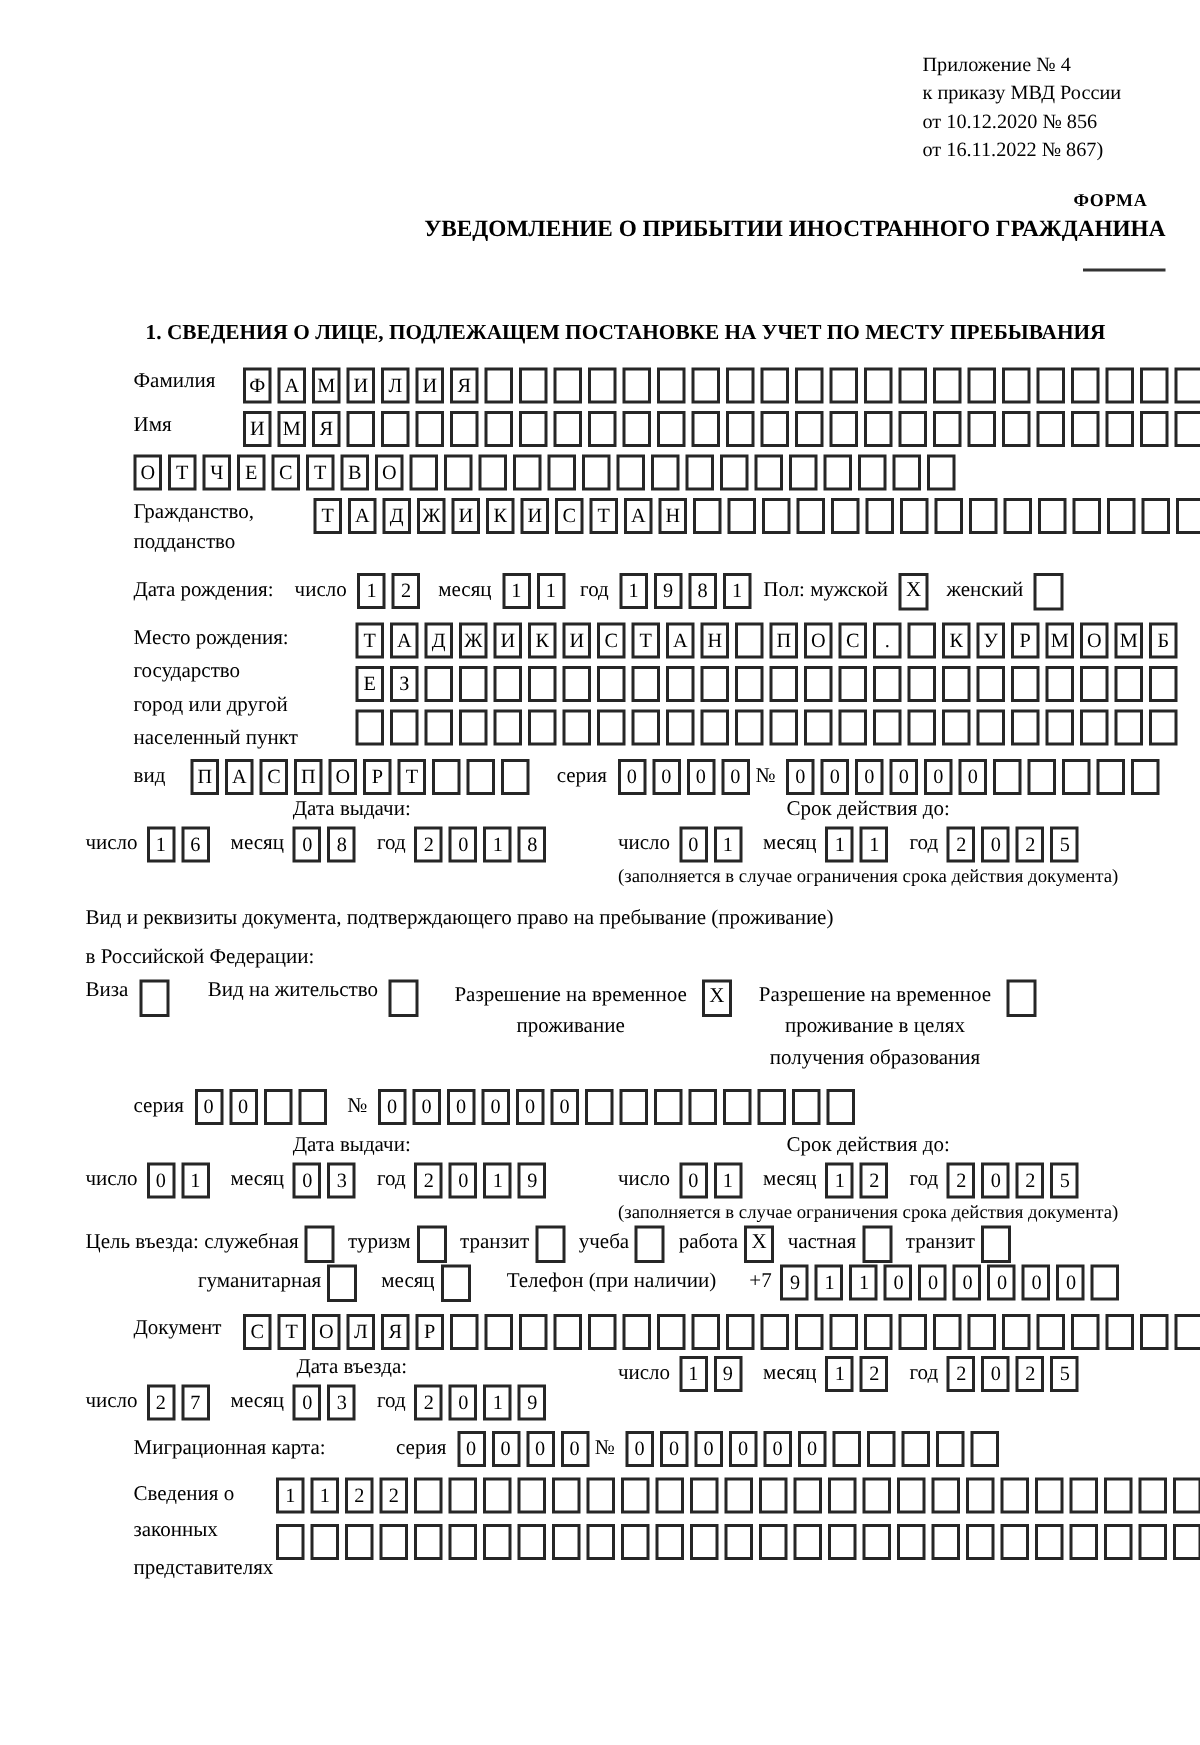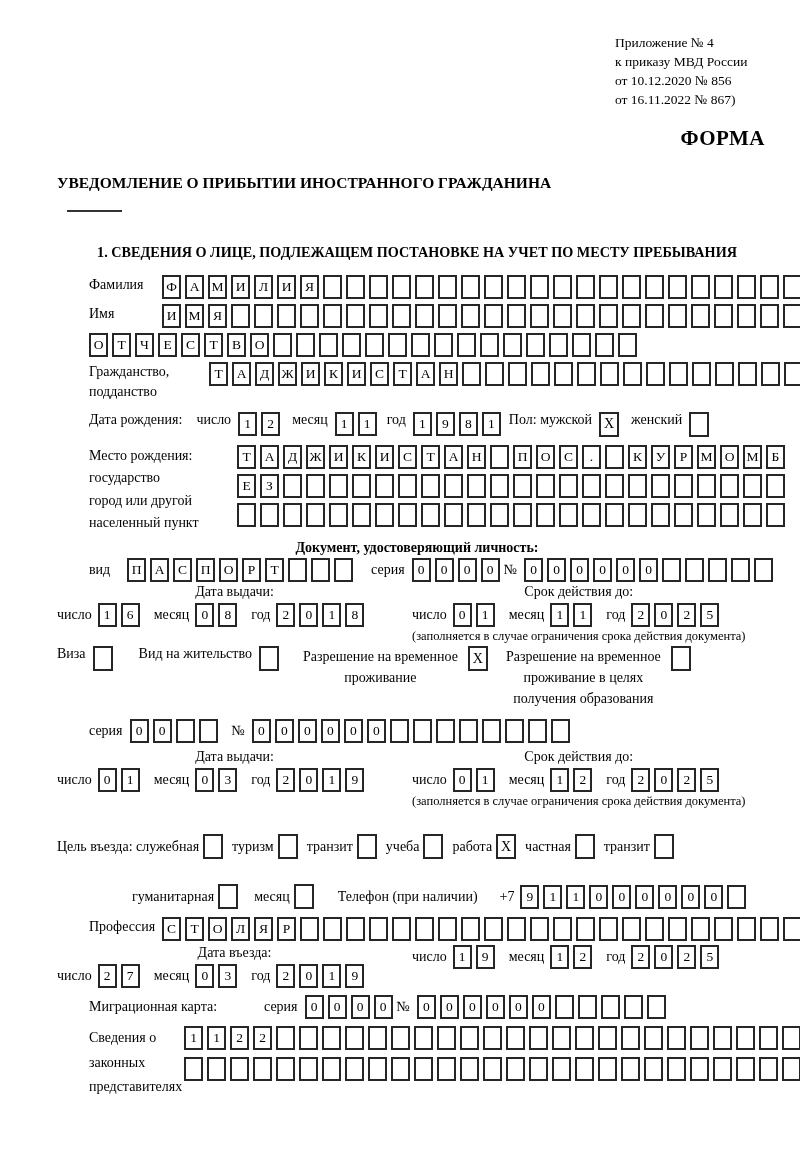--- a/index.html
+++ b/index.html
@@ -1,22 +1,22 @@
 <!DOCTYPE html>
 <html><head>
 <meta charset="utf-8">
 <style>
   html,body{margin:0;padding:0;background:#fff;}
   body{width:800px;height:1163px;color:#000;font-family:"Liberation Serif",serif;font-size:14px;overflow:hidden;}
   .page{padding:34px 23px 0 57px;box-sizing:border-box;}
   
   .appendix{margin-left:558px;font-size:13.5px;line-height:1.4;}
   .appendix .grp2{margin-top:5px;}
-  .forma{text-align:right;padding-right:12px;font-weight:bold;font-size:21px;margin-top:16px;letter-spacing:.5px;}
-  .title{margin-top:20px;text-align:left;font-weight:bold;font-size:15.5px;line-height:1.6;}
+  .forma{text-align:right;padding-right:12px;font-weight:bold;font-size:12px;margin-top:16px;letter-spacing:.5px;}
+  .title{text-align:right;font-weight:bold;font-size:15.5px;line-height:1.6;}
   .title .uline{display:inline-block;width:55px;border-bottom:2px solid #333;margin-left:10px;vertical-align:baseline;}
   .sec1{margin-top:24px;font-weight:bold;font-size:14.2px;text-align:center;white-space:nowrap;}
   
   .cell{display:inline-flex;box-sizing:border-box;width:19px;height:24px;border:2px solid #262626;margin-right:4px;align-items:center;justify-content:center;font-size:13.5px;flex:none;}
   .cells{display:inline-flex;flex-wrap:nowrap;}
   .cbx{display:inline-flex;box-sizing:border-box;width:20px;height:25px;border:2px solid #262626;align-items:center;justify-content:center;font-size:14px;flex:none;}
   
   .frow{display:flex;align-items:flex-start;margin-top:5px;margin-left:32px;}
   .lbl{flex:none;line-height:1.45;}
   .mt14{margin-top:14px;}
@@ -25,21 +25,21 @@
   .dategrp .w{margin:0 6px 0 0;}
   .dategrp .cells{margin-right:10px;}
   .datecols{display:flex;margin-top:2px;}
   .datecol{}
   .datehead{text-align:center;margin-bottom:3px;}
   .note{font-size:12.5px;margin-top:2px;}
   .optrow{display:flex;align-items:flex-start;margin-top:12px;}
   .opt{display:flex;align-items:flex-start;}
   .opt .txt{text-align:center;line-height:1.5;}
   .inline-lbl{margin-right:7px;white-space:nowrap;}
-  .purline{display:flex;align-items:center;margin-top:25px;}
+  .purline{display:flex;align-items:center;margin-top:1px;}
   .purline .cbx{margin:0 9px 0 4px;}
 </style>
 </head>
 <body>
 
 <div class="page">
 
   <div class="appendix">
     <div>Приложение № 4</div>
     <div>к приказу МВД России</div>
@@ -181,21 +181,21 @@
         <span class="cell"></span>
         <span class="cell"></span>
         <span class="cell"></span>
         <span class="cell"></span>
         <span class="cell"></span>
         <span class="cell"></span>
         <span class="cell"></span>
       </span>
   </div>
 
-  <div class="frow" style="margin-top:9px">
+  <div class="frow" style="align-items:center;margin-top:9px">
     <span class="inline-lbl" style="margin-right:14px">Дата рождения:</span>
     <span class="inline-lbl">число</span>
     <span class="cells" style="margin-right:8px">
         <span class="cell">1</span>
         <span class="cell">2</span>
       </span>
     <span class="inline-lbl">месяц</span>
     <span class="cells" style="margin-right:6px">
         <span class="cell">1</span>
         <span class="cell">1</span>
@@ -295,21 +295,20 @@
             <span class="cell"></span>
             <span class="cell"></span>
             <span class="cell"></span>
             <span class="cell"></span>
             <span class="cell"></span>
             <span class="cell"></span>
           </span></div>
     </div>
   </div>
 
-  <div class="dhead">Документ, удостоверяющий личность:</div>
   <div class="frow" style="align-items:center;margin-top:2px">
     <span class="inline-lbl" style="width:42px">вид</span>
     <span class="cells">
         <span class="cell">П</span>
         <span class="cell">А</span>
         <span class="cell">С</span>
         <span class="cell">П</span>
         <span class="cell">О</span>
         <span class="cell">Р</span>
         <span class="cell">Т</span>
@@ -381,20 +380,24 @@
             <span class="cell">2</span>
             <span class="cell">0</span>
             <span class="cell">2</span>
             <span class="cell">5</span>
           </span>
       </div>
       <div class="note">(заполняется в случае ограничения срока действия документа)</div>
     </div>
   </div>
 
+  <div style="margin-top:8px;line-height:1.8">
+    <div>Вид и реквизиты документа, подтверждающего право на пребывание (проживание)</div>
+    <div>в Российской Федерации:</div>
+  </div>
 
   <div class="optrow" style="margin-top:2px">
     <div class="opt">
       <span class="inline-lbl">Виза</span>
       <span class="cbx"></span>
     </div>
     <div class="opt" style="margin-left:26px">
       <span class="inline-lbl">Вид на жительство</span>
       <span class="cbx"></span>
     </div>
@@ -521,21 +524,21 @@
         <span class="cell">0</span>
         <span class="cell">0</span>
         <span class="cell">0</span>
         <span class="cell">0</span>
         <span class="cell">0</span>
         <span class="cell"></span>
       </span>
   </div>
 
   <div class="frow" style="margin-top:8px">
-    <div class="lbl" style="width:73px">Профессия</div>
+    <div class="lbl" style="width:73px">Документ</div>
     <span class="cells">
         <span class="cell">С</span>
         <span class="cell">Т</span>
         <span class="cell">О</span>
         <span class="cell">Л</span>
         <span class="cell">Я</span>
         <span class="cell">Р</span>
         <span class="cell"></span>
         <span class="cell"></span>
         <span class="cell"></span>

